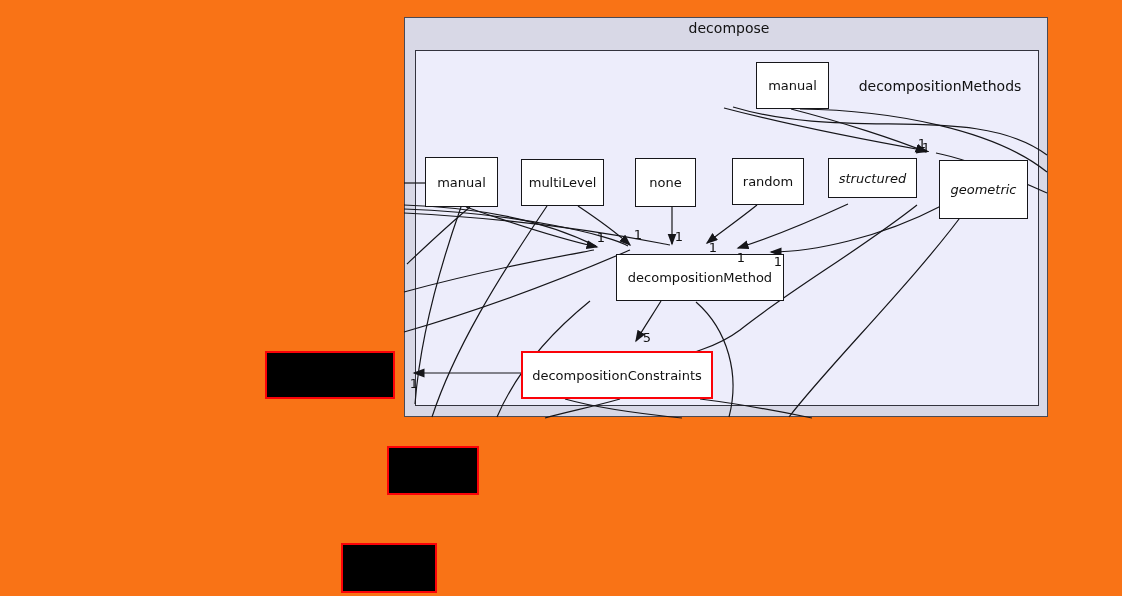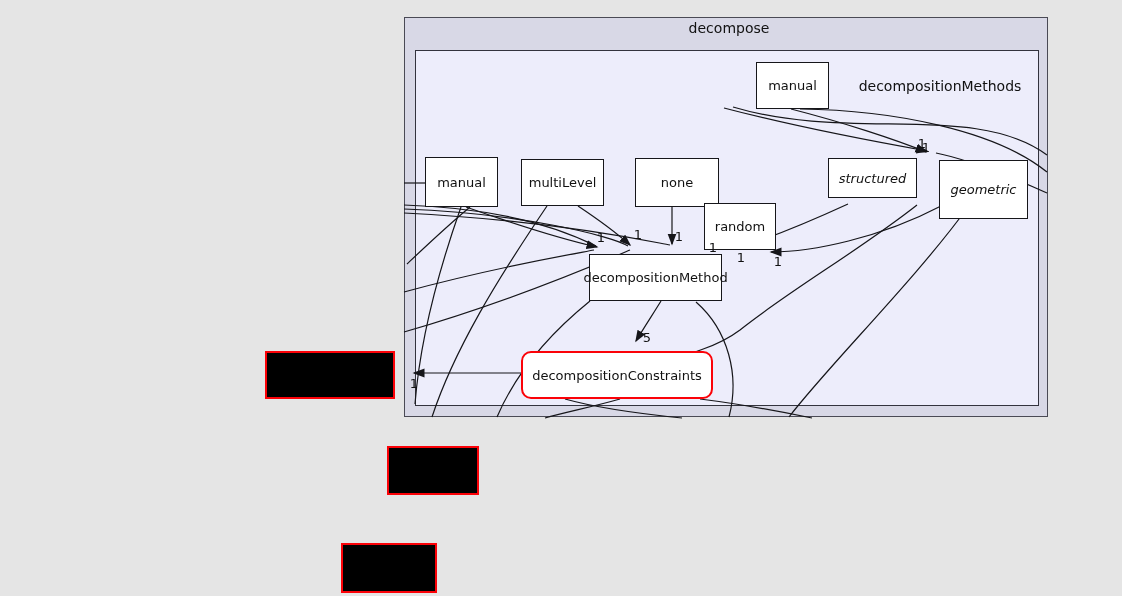--- a/index.html
+++ b/index.html
@@ -1,17 +1,17 @@
 <!DOCTYPE html>
 <html><head>
 <meta charset="utf-8">
 <style>
   html,body{margin:0;padding:0;background:#000;}
   body{font-family:"DejaVu Sans","Liberation Sans",sans-serif;}
-  #stage{position:relative;width:1122px;height:596px;background:#e5e5e5;overflow:hidden;}
+  #stage{position:relative;width:1122px;height:596px;background:#f97316;overflow:hidden;}
   .cluster-outer{position:absolute;left:404px;top:17px;width:644px;height:400px;
       background:#d8d8e6;border:1px solid #4a4a55;box-sizing:border-box;z-index:1;}
   .cluster-inner{position:absolute;left:415px;top:50px;width:624px;height:356px;
       background:#ededfb;border:1px solid #33333d;box-sizing:border-box;z-index:2;}
   .cluster-label{position:absolute;transform:translate(-50%,-50%);font-size:14px;
       color:#111;white-space:nowrap;z-index:3;}
   svg.edges{position:absolute;left:0;top:0;z-index:4;}
   .node{position:absolute;display:flex;align-items:center;justify-content:center;
       background:#fff;border:1px solid #16161a;box-sizing:border-box;font-size:13px;
       color:#111;white-space:nowrap;z-index:5;}
@@ -68,26 +68,26 @@
       <path d="M404,292 C492,268 562,256 594,250"></path>
       <path d="M404,332 C515,300 602,262 630,250"></path>
       <path d="M461,207 C437,275 420,340 415,404"></path>
       <path d="M547,206 C497,280 454,350 432,417"></path>
     </g>
   </svg>
 
   <div class="node" style="left:756px;top:62px;width:73px;height:47px;">manual</div>
   <div class="node" style="left:425px;top:157px;width:73px;height:50px;">manual</div>
   <div class="node" style="left:521px;top:159px;width:83px;height:47px;">multiLevel</div>
-  <div class="node" style="left:635px;top:158px;width:84px;height:49px;">none</div>
-  <div class="node" style="left:704px;top:158px;width:72px;height:47px;margin-top:45px;">random</div>
+  <div class="node" style="left:635px;top:158px;width:61px;height:49px;">none</div>
+  <div class="node" style="left:732px;top:158px;width:72px;height:47px;">random</div>
   <div class="node" style="left:828px;top:158px;width:89px;height:40px;font-style:italic;">structured</div>
   <div class="node" style="left:939px;top:160px;width:89px;height:59px;font-style:italic;">geometric</div>
-  <div class="node" style="left:589px;top:254px;width:133px;height:47px;">decompositionMethod</div>
-  <div class="node red" style="left:521px;top:351px;width:192px;height:48px;border-radius:10px;">decompositionConstraints</div>
+  <div class="node" style="left:616px;top:254px;width:168px;height:47px;">decompositionMethod</div>
+  <div class="node red" style="left:521px;top:351px;width:192px;height:48px;">decompositionConstraints</div>
 
   <div class="node red ext" style="left:265px;top:351px;width:130px;height:48px;"></div>
   <div class="node red ext" style="left:387px;top:446px;width:92px;height:49px;"></div>
   <div class="node red ext" style="left:341px;top:543px;width:96px;height:50px;"></div>
 
   <span class="edge-label" style="left:601px;top:237px;">1</span>
   <span class="edge-label" style="left:638px;top:234px;">1</span>
   <span class="edge-label" style="left:679px;top:236px;">1</span>
   <span class="edge-label" style="left:713px;top:247px;">1</span>
   <span class="edge-label" style="left:741px;top:257px;">1</span>

